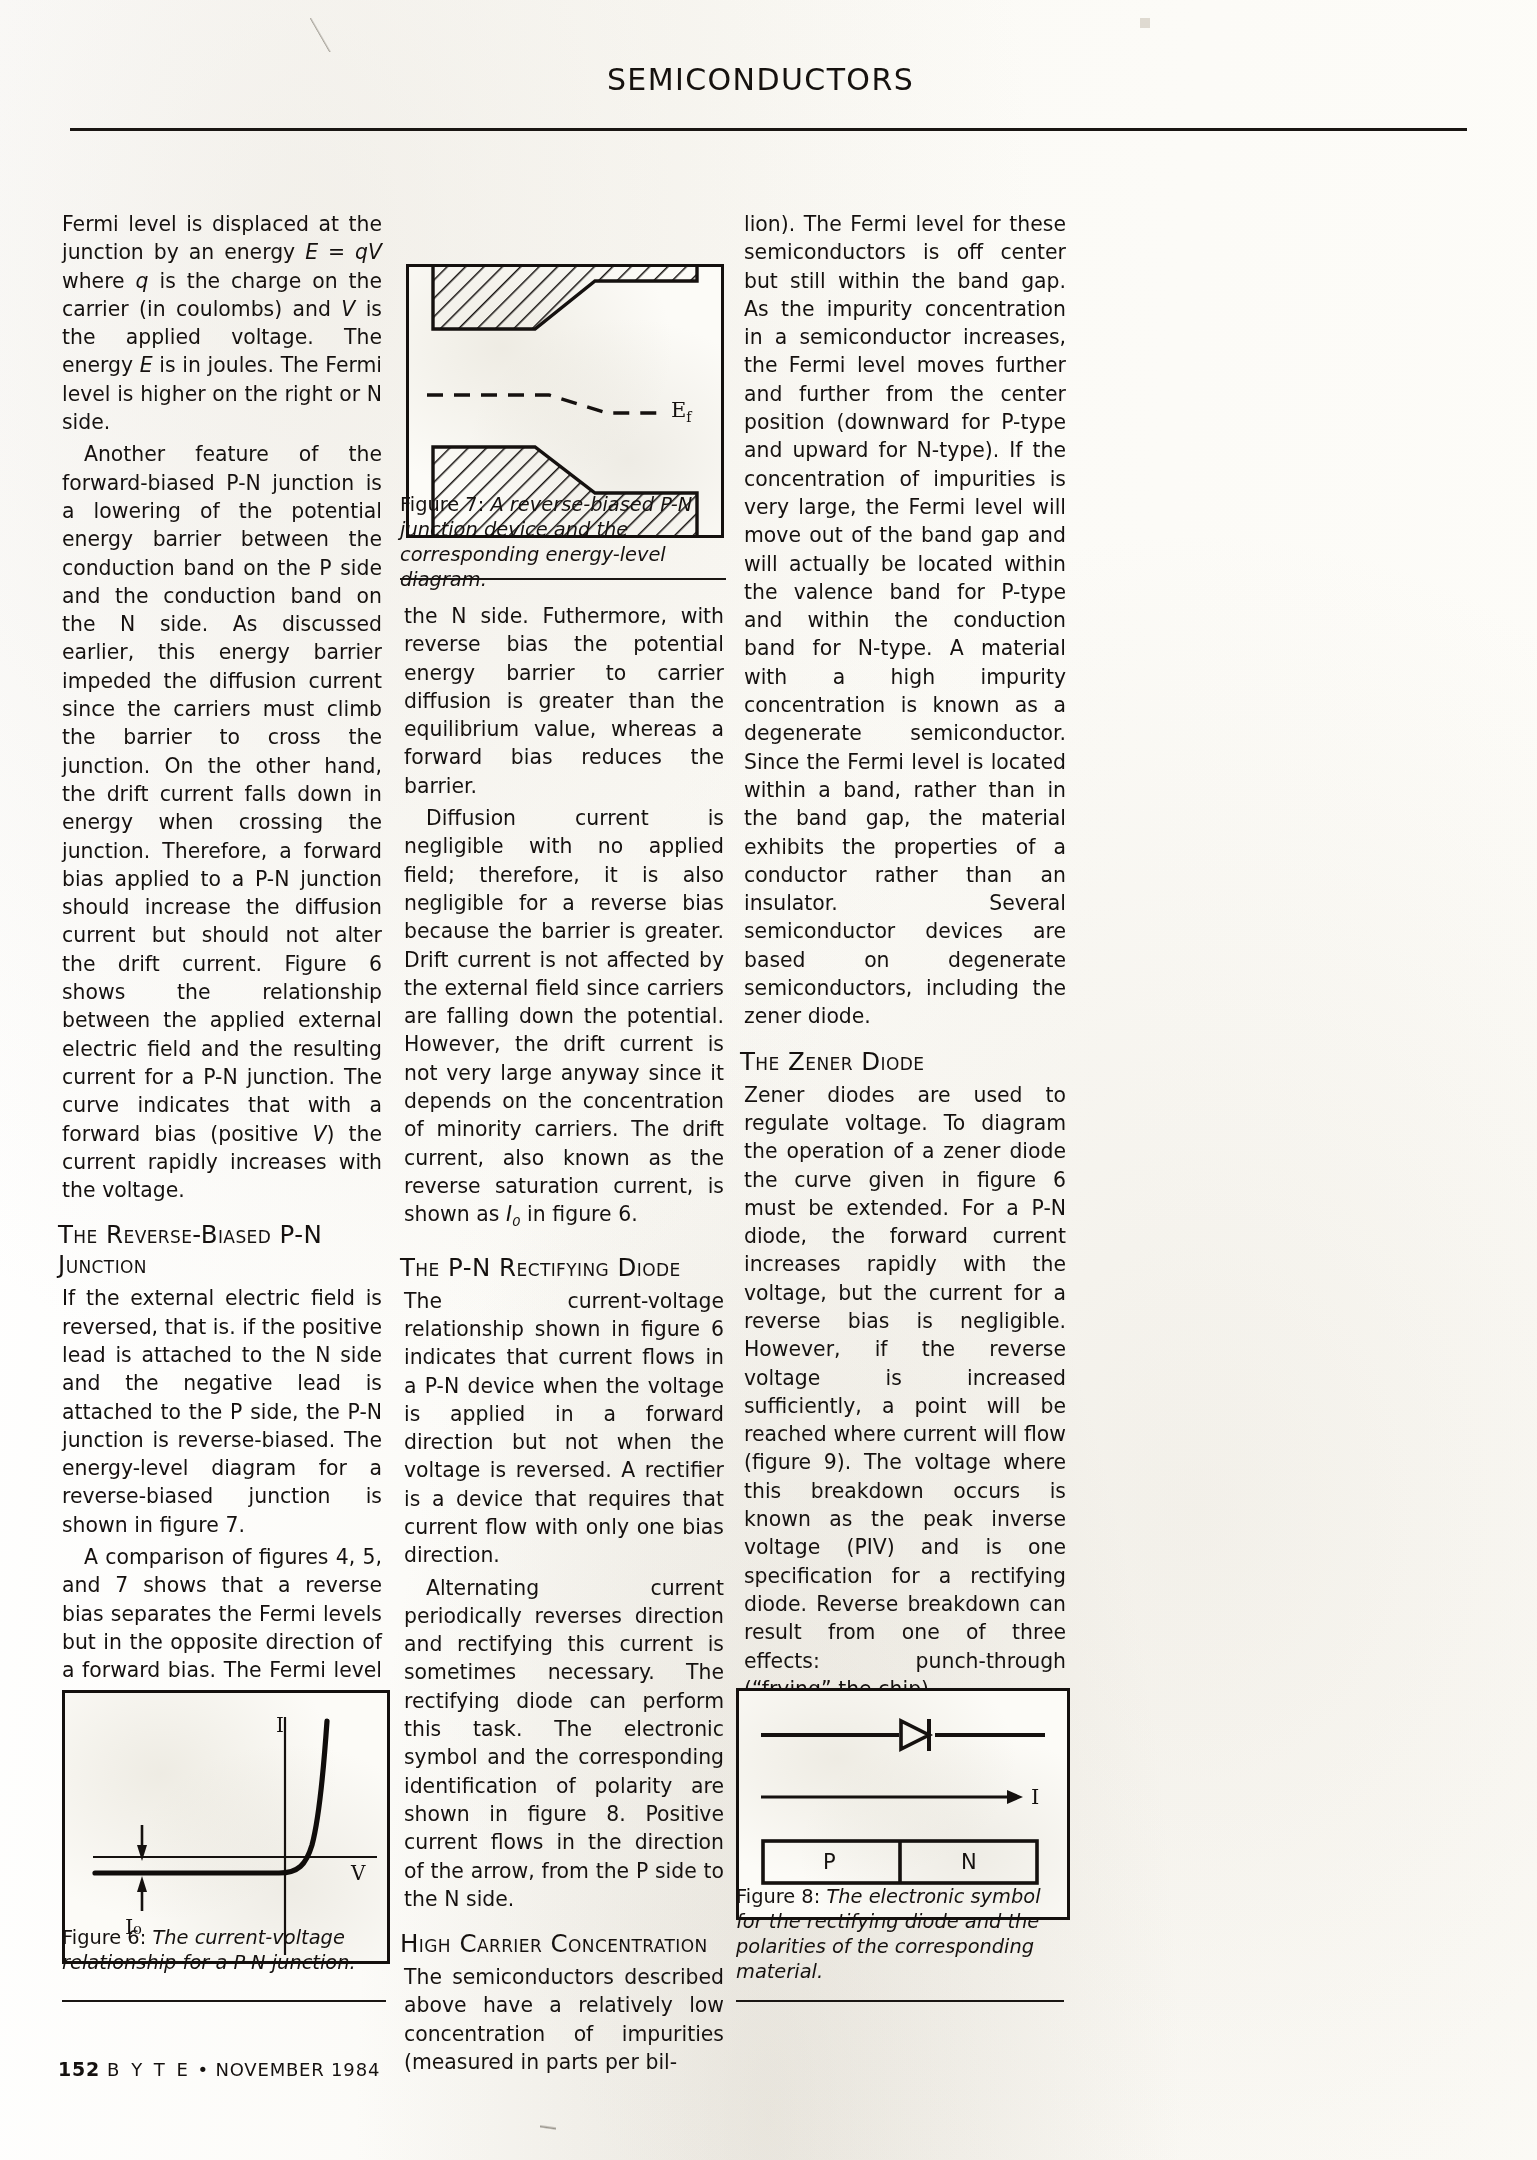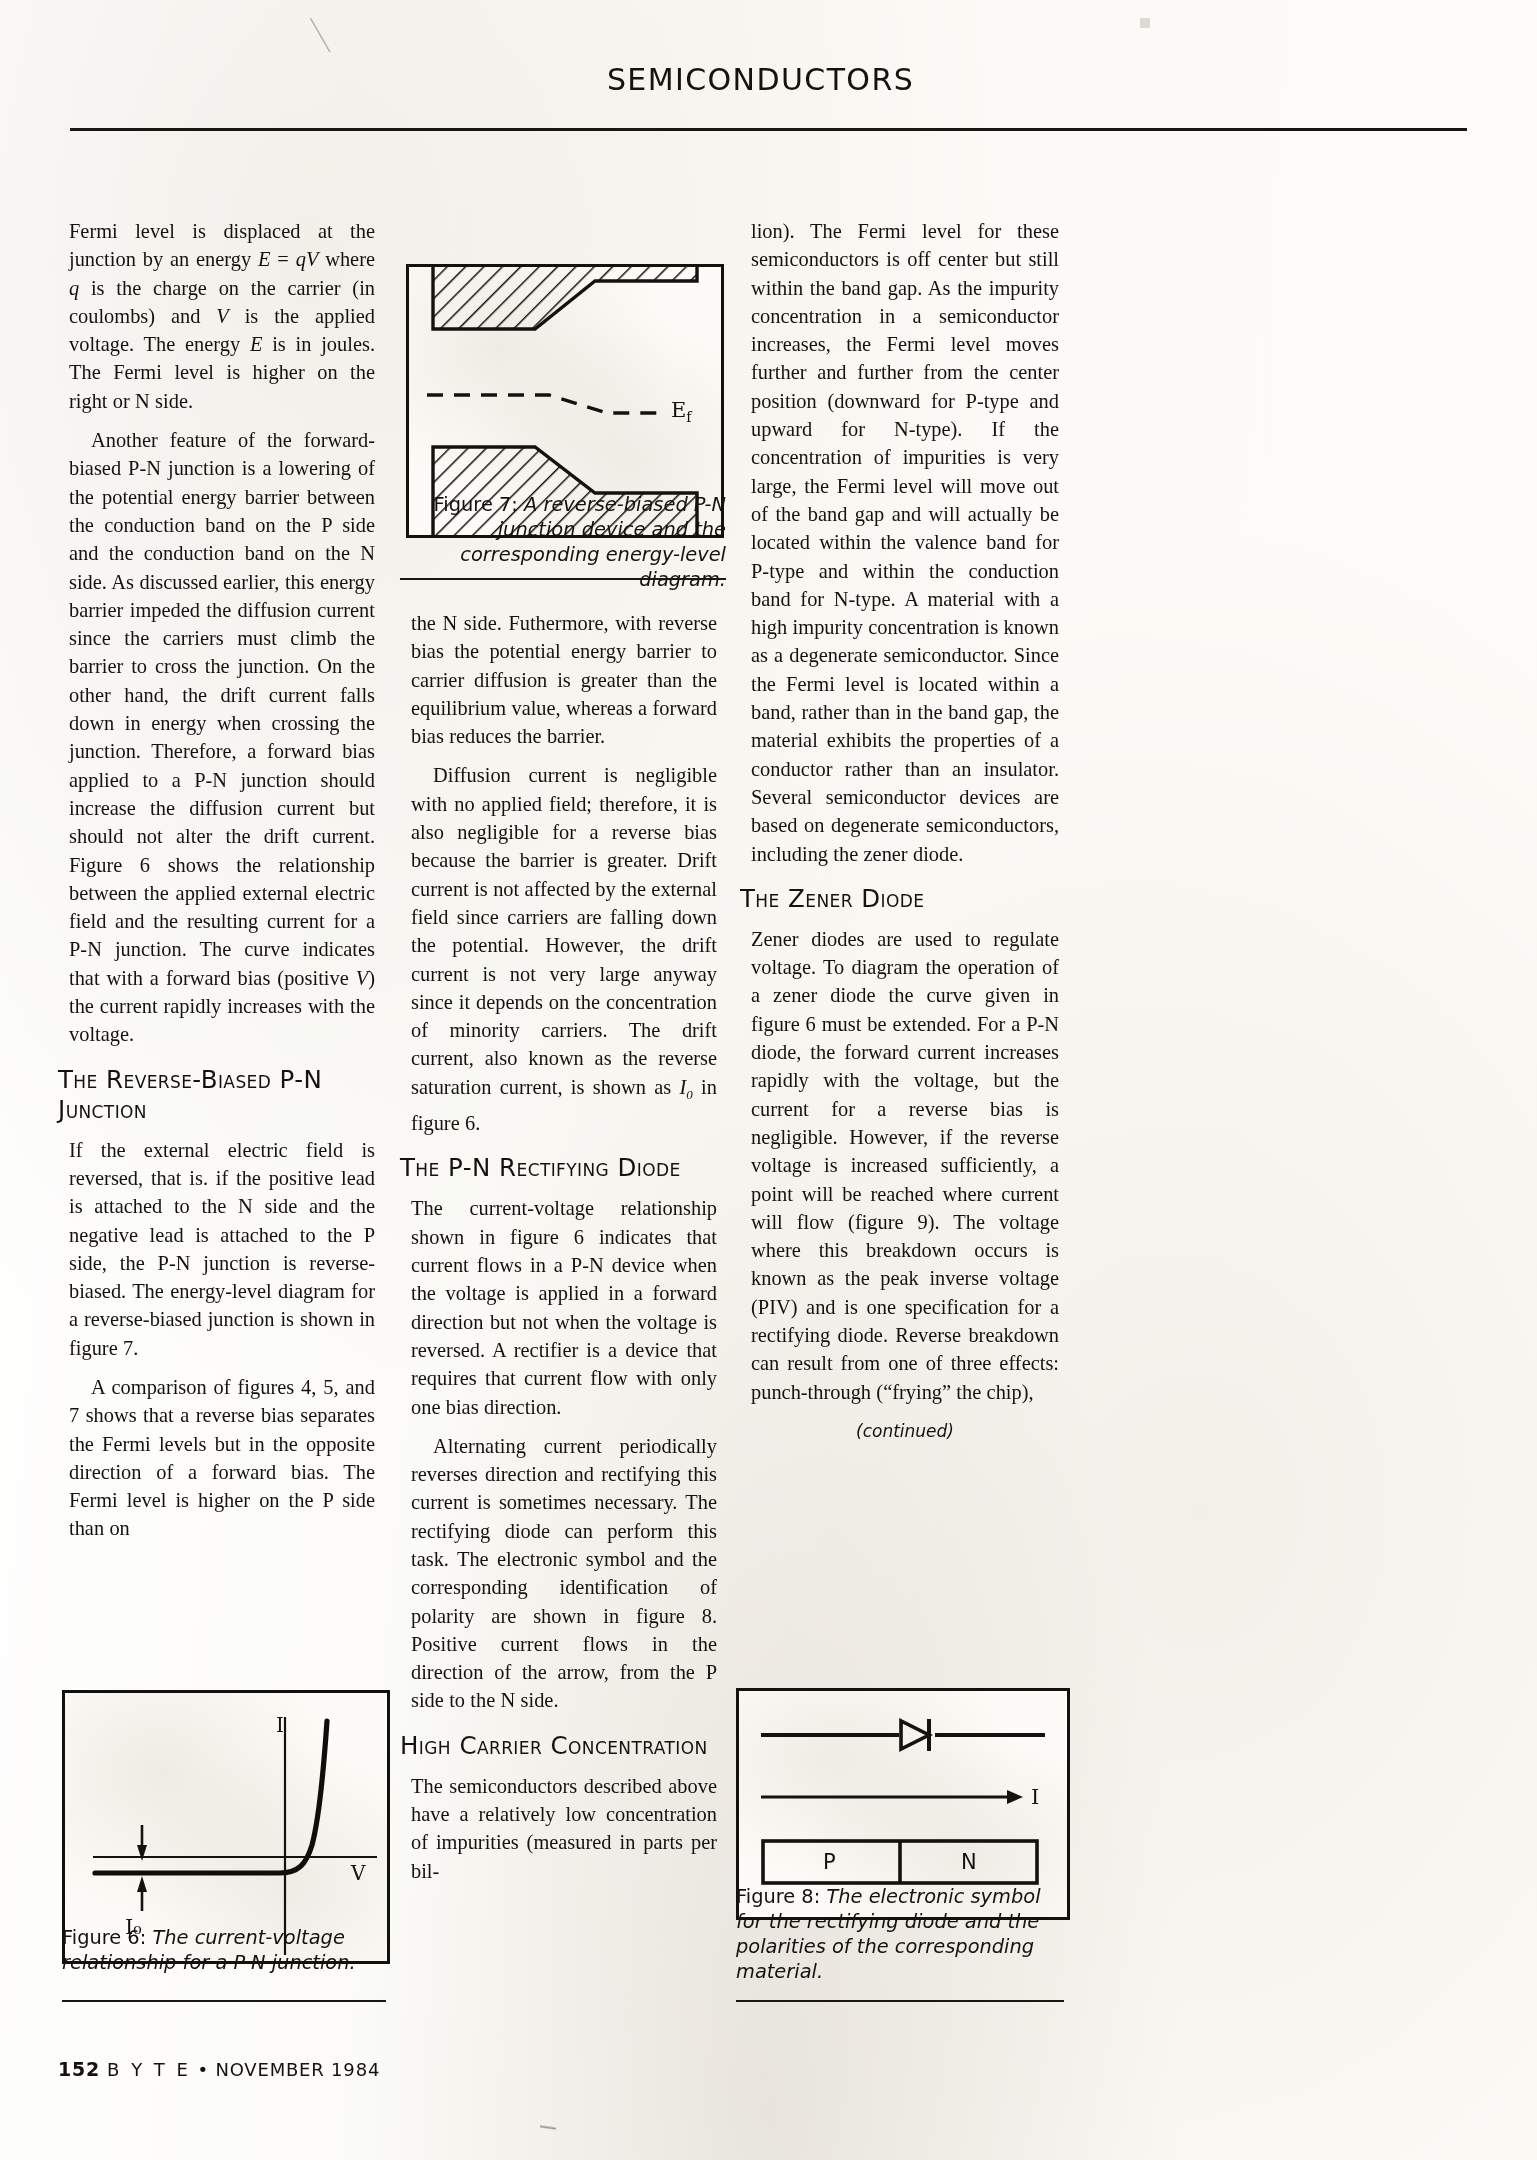--- a/index.html
+++ b/index.html
@@ -37,21 +37,21 @@
   }
 
   
   .col{
     position:absolute;top:206px;
     font-size:20.4px;line-height:28.3px;
     text-align:justify;
     -webkit-hyphens:none;hyphens:none;
     word-spacing:.2px;
   }
-  .col p{margin:11px;text-indent:0;font-family:Liberation Serif, serif;}
+  .col p{margin:4px;text-indent:0;}
   .col p.ind{text-indent:22px;}
   .col1{left:58px;width:328px;}
   .col2{left:400px;width:328px;}
   .col3{left:740px;width:330px;}
 
   .sc-head{
     font-size:24.5px;
     line-height:30px;
     letter-spacing:.4px;
     margin:16px 0 3px 0;
@@ -158,21 +158,21 @@
 
       <path d="M24 180 L126 180 L186 226 L288 226 L288 274 L24 274 Z" fill="url(#hatch)" stroke="#15110f" stroke-width="3.4"></path>
 
       <path d="M18 128 L140 128 L198 146 L256 146" fill="none" stroke="#15110f" stroke-width="3.4" stroke-dasharray="16 11"></path>
     </svg>
     <div style="position:absolute;left:262px;top:131px;font-size:21px;font-family:'DejaVu Serif',serif;">
       <span>E</span><sub style="font-size:14px;">f</sub>
     </div>
   </div>
 
-  <div class="caption" style="left:400px;top:492px;width:326px;text-align:right;">
+  <div class="caption" style="left:400px;top:492px;width:326px;">
     <span class="lead">Figure 7:</span>
     <span class="it">A reverse-biased P-N junction device and the corresponding energy-level diagram.</span>
   </div>
   <div class="caprule" style="left:400px;top:578px;width:326px;"></div>
 
   <div class="col col2" style="top:598px;">
     <p>the N side. Futhermore, with reverse bias the potential energy barrier to carrier diffusion is greater than the equilibrium value, whereas a forward bias reduces the barrier.</p>
     <p class="ind">Diffusion current is negligible with no applied field; therefore, it is also negligible for a reverse bias because the barrier is greater. Drift current is not affected by the external field since carriers are falling down the potential. However, the drift current is not very large anyway since it depends on the concentration of minority carriers. The drift current, also known as the reverse saturation current, is shown as <i>I<sub style="font-size:13px;">0</sub></i> in figure 6.</p>
     <div class="sc-head">The P-N Rectifying Diode</div>
     <p>The current-voltage relationship shown in figure 6 indicates that current flows in a P-N device when the voltage is applied in a forward direction but not when the voltage is reversed. A rectifier is a device that requires that current flow with only one bias direction.</p>

